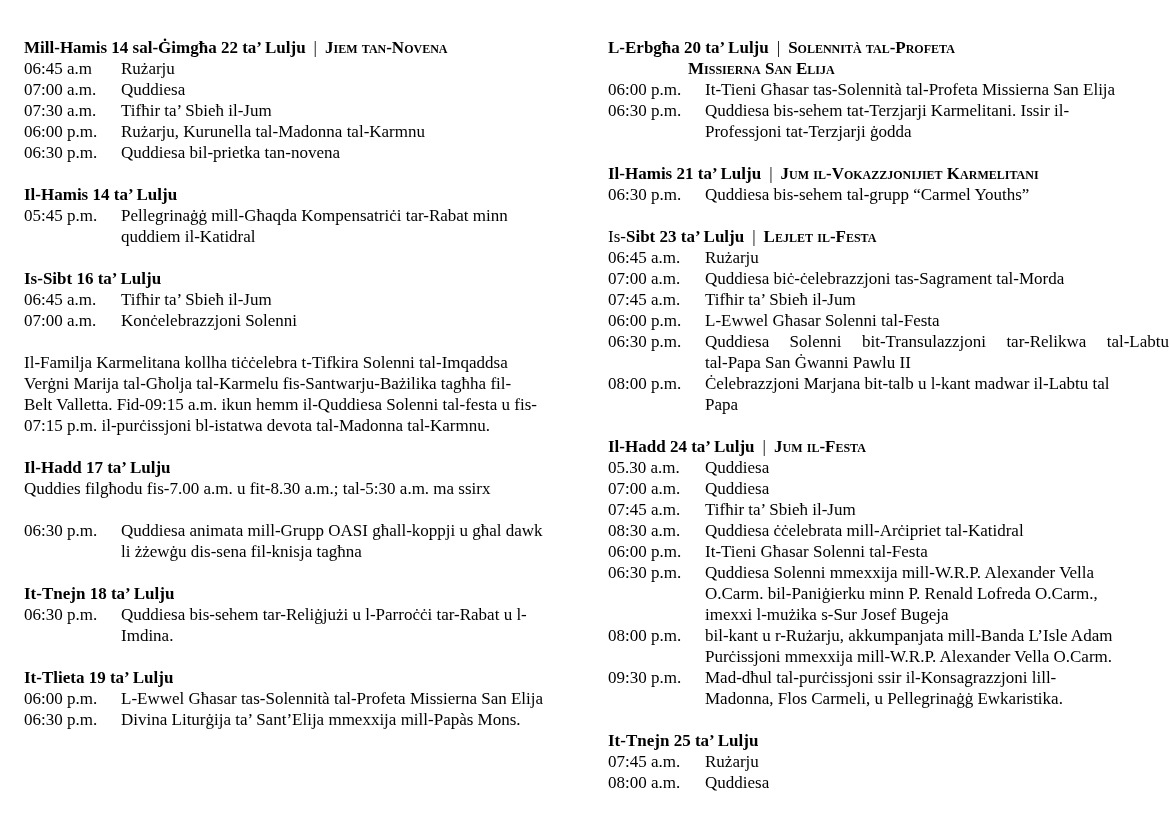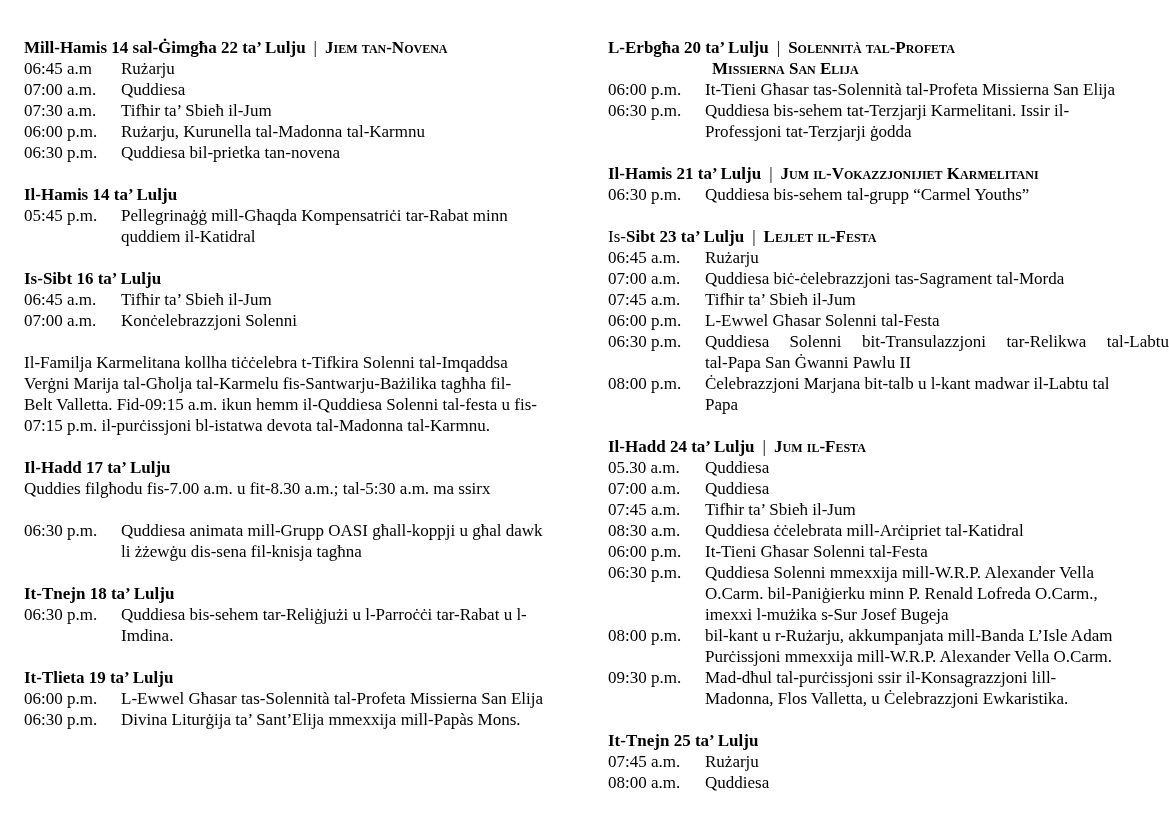--- a/index.html
+++ b/index.html
@@ -17,21 +17,21 @@
   .page { position: relative; width: 1169px; height: 814px; background:#ffffff;text-decoration:underline; }
   .col { position: absolute; top: 37px; }
   .col-left  { left: 24px;  width: 552px; }
   .col-right { left: 608px; width: 561px; }
 
   .heading { white-space: nowrap; }
   .seg-bold { font-weight: bold; }
   .seg-regular { font-weight: normal; }
   .seg-sep { font-weight: normal; margin: 0 8px; }
   .seg-sc { font-weight: bold; font-variant: small-caps; }
-  .heading-line2 { margin-left: 104px; white-space: nowrap; }
+  .heading-line2 { margin-left: 80px; white-space: nowrap; }
 
   .entry { display: flex; align-items: flex-start; }
   .entry .time { flex: 0 0 97px; white-space: nowrap; }
   .entry .desc { flex: 1 1 auto; min-width: 0; }
   .line { white-space: nowrap; }
   .line.jst { white-space: normal; text-align: justify; text-align-last: justify; }
 
   .para .line { white-space: nowrap; }
   .spacer { height: 21px; }
 </style>
@@ -246,21 +246,21 @@
         <div class="time">08:00 p.m.</div>
         <div class="desc">
           <div class="line">bil-kant u r-Rużarju, akkumpanjata mill-Banda L’Isle Adam</div>
           <div class="line">Purċissjoni mmexxija mill-W.R.P. Alexander Vella O.Carm.</div>
         </div>
       </div>
       <div class="entry">
         <div class="time">09:30 p.m.</div>
         <div class="desc">
           <div class="line">Mad-dħul tal-purċissjoni ssir il-Konsagrazzjoni lill-</div>
-          <div class="line">Madonna, Flos Valletta, u Ċelebrazzjoni Ewkaristika.</div>
+          <div class="line">Madonna, Flos Carmeli, u Pellegrinaġġ Ewkaristika.</div>
         </div>
       </div>
       <div class="spacer"></div>
       <div class="heading"><span class="seg-bold">It-Tnejn 25 ta’ Lulju</span></div>
       <div class="entry">
         <div class="time">07:45 a.m.</div>
         <div class="desc">
           <div class="line">Rużarju</div>
         </div>
       </div>

